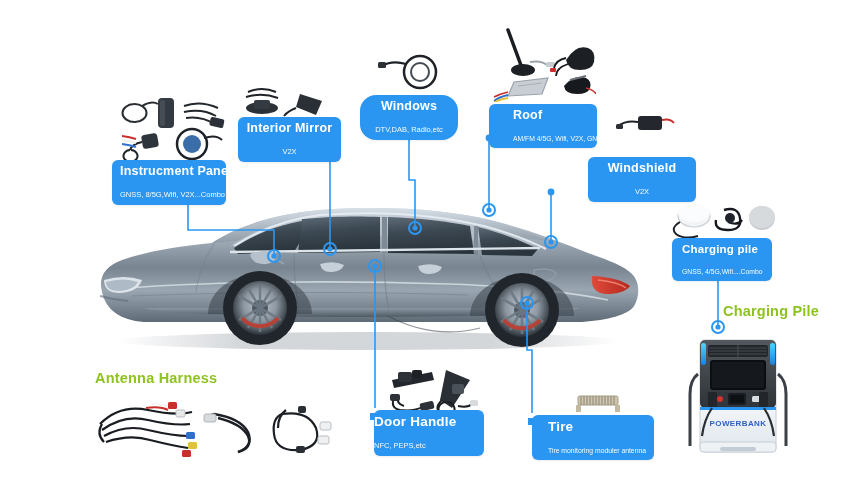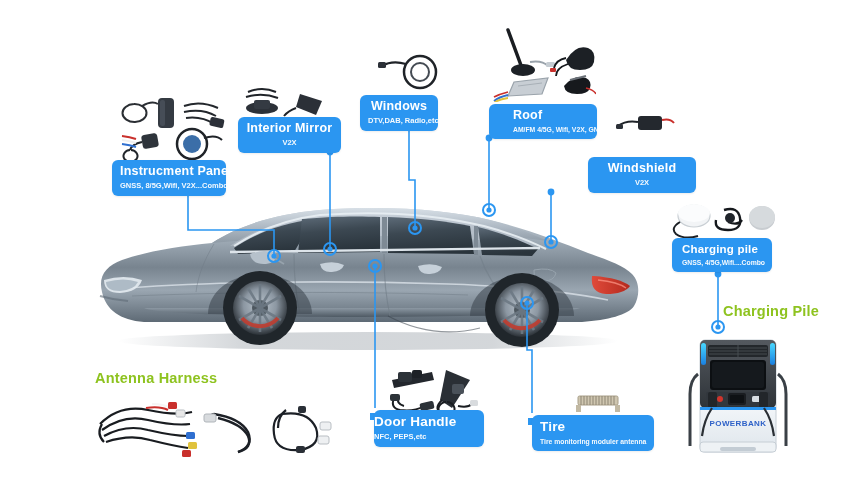--- a/index.html
+++ b/index.html
@@ -26,22 +26,22 @@
   .label .ttl {
     display: block;
     font-size: 12.5px;
     font-weight: 600;
     letter-spacing: .2px;
     white-space: nowrap;
   }
   .label .sub {
     display: block;
     font-size: 7.5px;
-    font-weight: 700;
-    margin-top: 3px;
+    font-weight: 400;
+    margin-top: 12px;
     opacity: .95;
     white-space: nowrap;
   }
   .label.big .ttl { font-size: 13.5px; }
 
   
   .green-head {
     position: absolute;
     color: #8ec31f;
     font-size: 14.5px;
@@ -502,21 +502,21 @@
   <div class="label" style="left:112px; top:160px; width:114px;">
     <span class="ttl">Instrucment Panel</span>
     <span class="sub">GNSS, 8/5G,Wifi, V2X...Combo</span>
   </div>
 
   <div class="label" style="left:238px; top:117px; width:103px;">
     <span class="ttl">Interior Mirror</span>
     <span class="sub">V2X</span>
   </div>
 
-  <div class="label" style="left:360px; top:95px; width:78px;">
+  <div class="label" style="left:360px; top:95px; width:98px;border-radius:16px;">
     <span class="ttl">Windows</span>
     <span class="sub">DTV,DAB, Radio,etc</span>
   </div>
 
   <div class="label" style="left:489px; top:104px; width:108px; text-align:left; padding-left:24px;">
     <span class="ttl">Roof</span>
     <span class="sub" style="font-size:6.8px;">AM/FM 4/5G, Wifi, V2X, GNSS...</span>
   </div>
 
   <div class="label" style="left:588px; top:157px; width:108px;">
@@ -527,18 +527,18 @@
   <div class="label" style="left:672px; top:238px; width:100px; text-align:left; padding-left:10px;">
     <span class="ttl" style="font-size:11.5px;">Charging pile</span>
     <span class="sub" style="font-size:6.8px;">GNSS, 4/5G,Wifi....Combo</span>
   </div>
 
   <div class="label big" style="left:374px; top:410px; width:110px; text-align:left; padding-left:0;">
     <span class="ttl">Door Handle</span>
     <span class="sub">NFC, PEPS,etc</span>
   </div>
 
-  <div class="label big" style="left:532px; top:415px; width:122px; text-align:left; padding-left:8px;">
+  <div class="label big" style="left:532px; top:415px; width:122px; text-align:left; padding-left:16px;">
     <span class="ttl">Tire</span>
     <span class="sub" style="font-size:6.8px;">Tire monitoring moduler antenna</span>
   </div>
 
 </div>
 
 </body></html>

